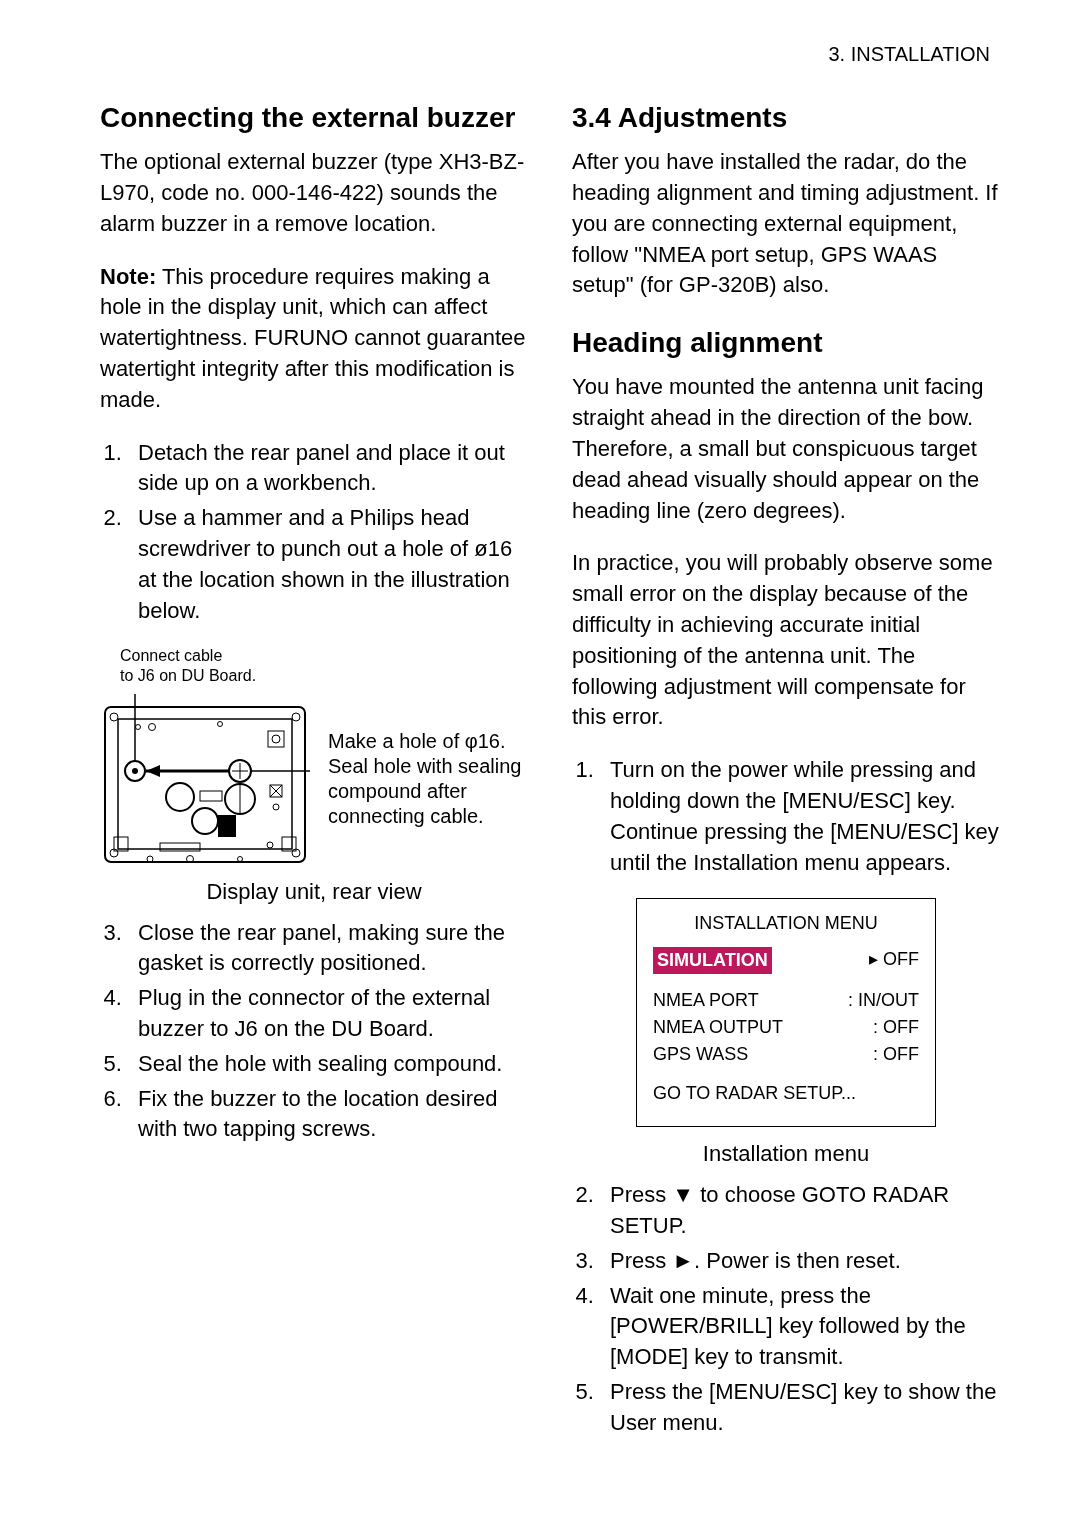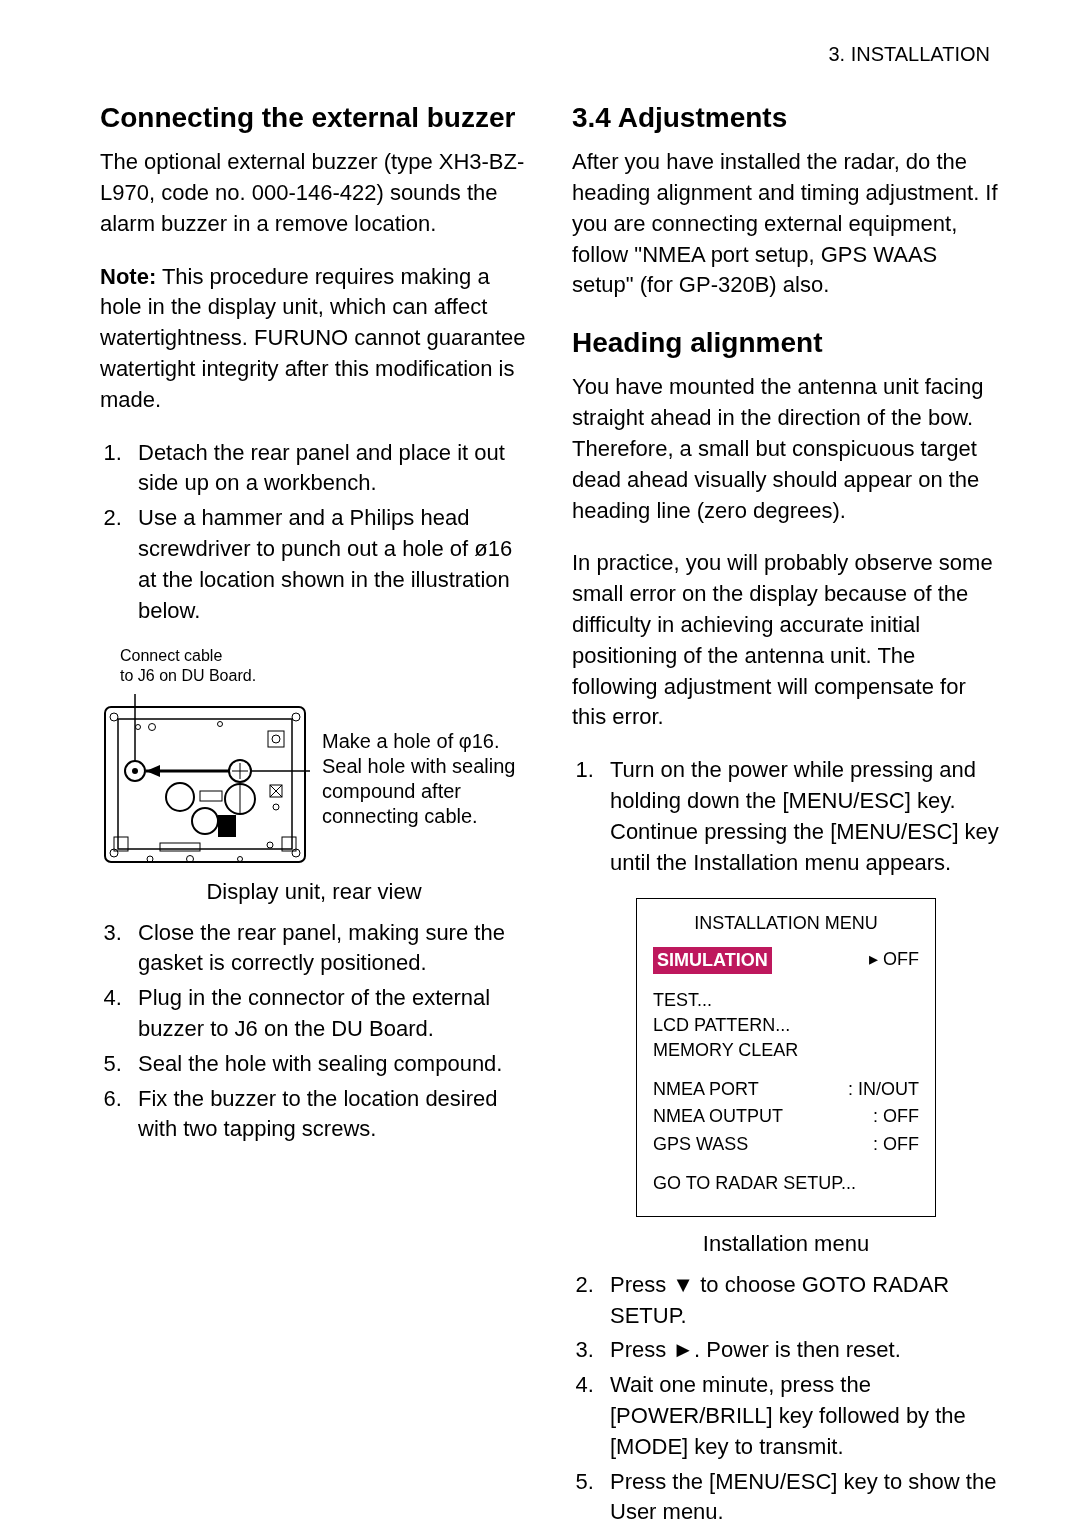--- a/index.html
+++ b/index.html
@@ -60,21 +60,21 @@
     }
     .fig-label {
       font-size: 16px;
       margin-bottom: 4px;
       margin-left: 20px;
       line-height: 1.2;
     }
     .fig-row {
       display: flex;
       align-items: center;
-      gap: 12px;
+      gap: 18px;
     }
     .device-svg {
       flex-shrink: 0;
     }
     .side-note {
       font-size: 20px;
       line-height: 1.25;
     }
     .menu-box {
       width: 300px;
@@ -200,25 +200,20 @@
       <li>Turn on the power while pressing and holding down the [MENU/ESC] key. Continue pressing the [MENU/ESC] key until the Installation menu appears.</li>
     </ol>
 
     <div class="menu-box">
       <div class="menu-title">INSTALLATION MENU</div>
       <div class="menu-row">
         <span class="menu-sim-label">SIMULATION</span>
         <span>▸ OFF</span>
       </div>
       <div class="menu-group">
-        <div>TEST...</div>
-        <div>LCD PATTERN...</div>
-        <div>MEMORY CLEAR</div>
-      </div>
-      <div class="menu-group">
         <div class="menu-row">
           <span>NMEA PORT</span>
           <span>: IN/OUT</span>
         </div>
         <div class="menu-row">
           <span>NMEA OUTPUT</span>
           <span>: OFF</span>
         </div>
         <div class="menu-row">
           <span>GPS WASS</span>

